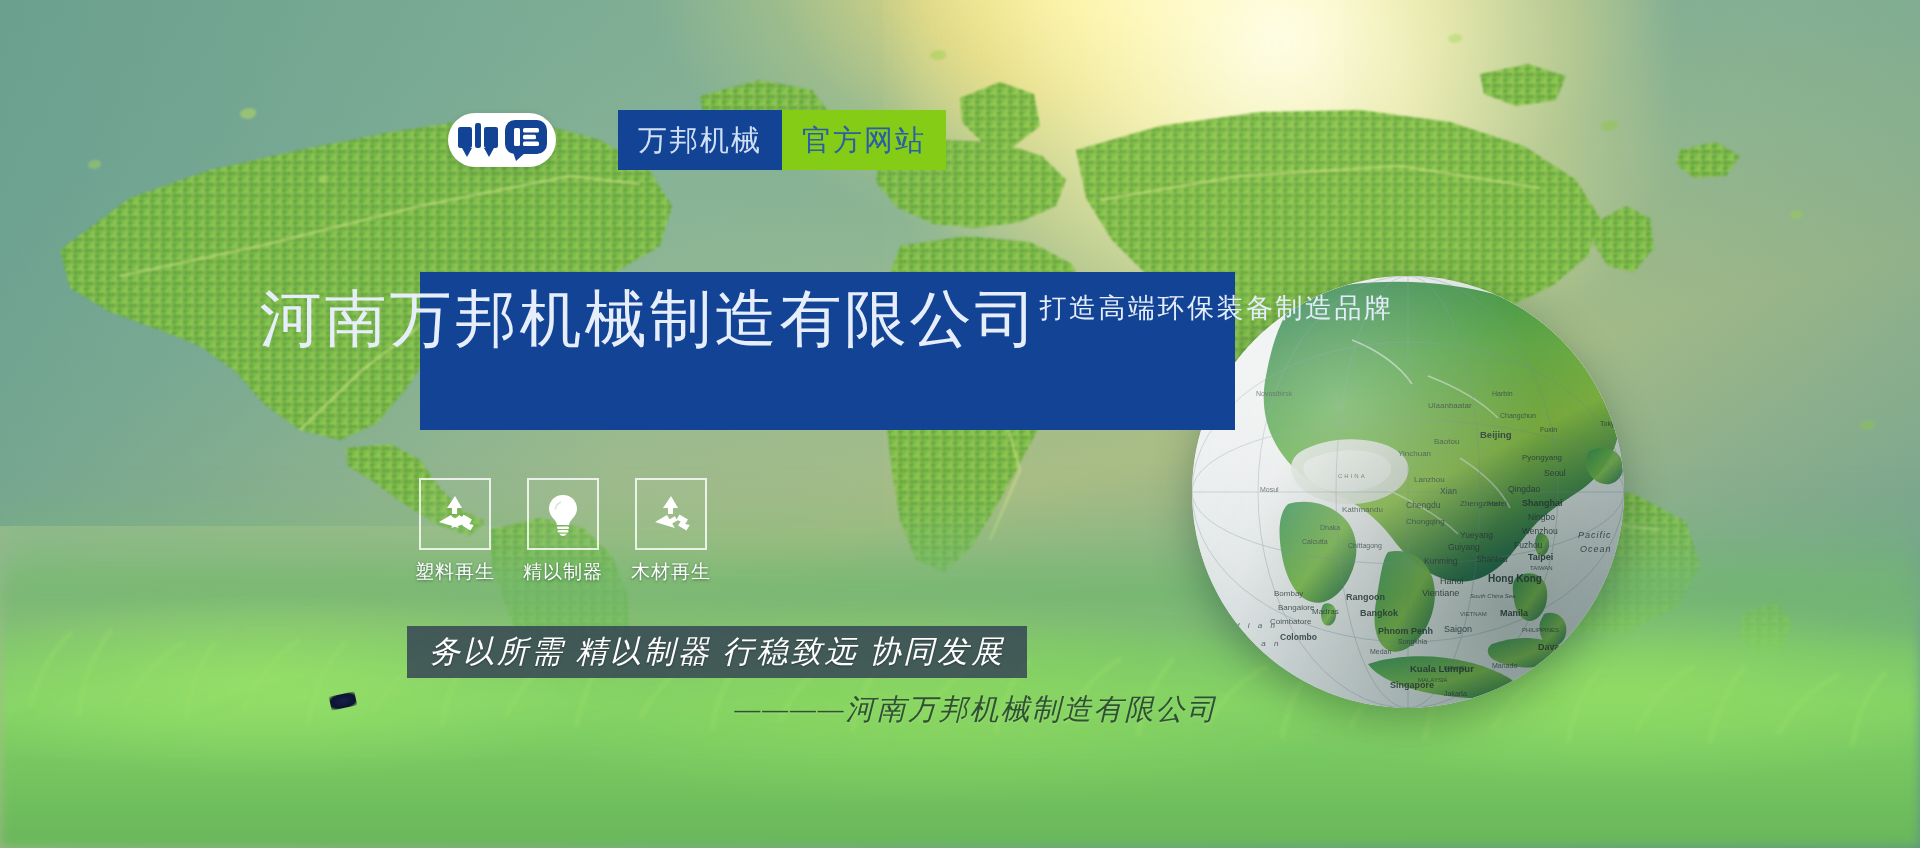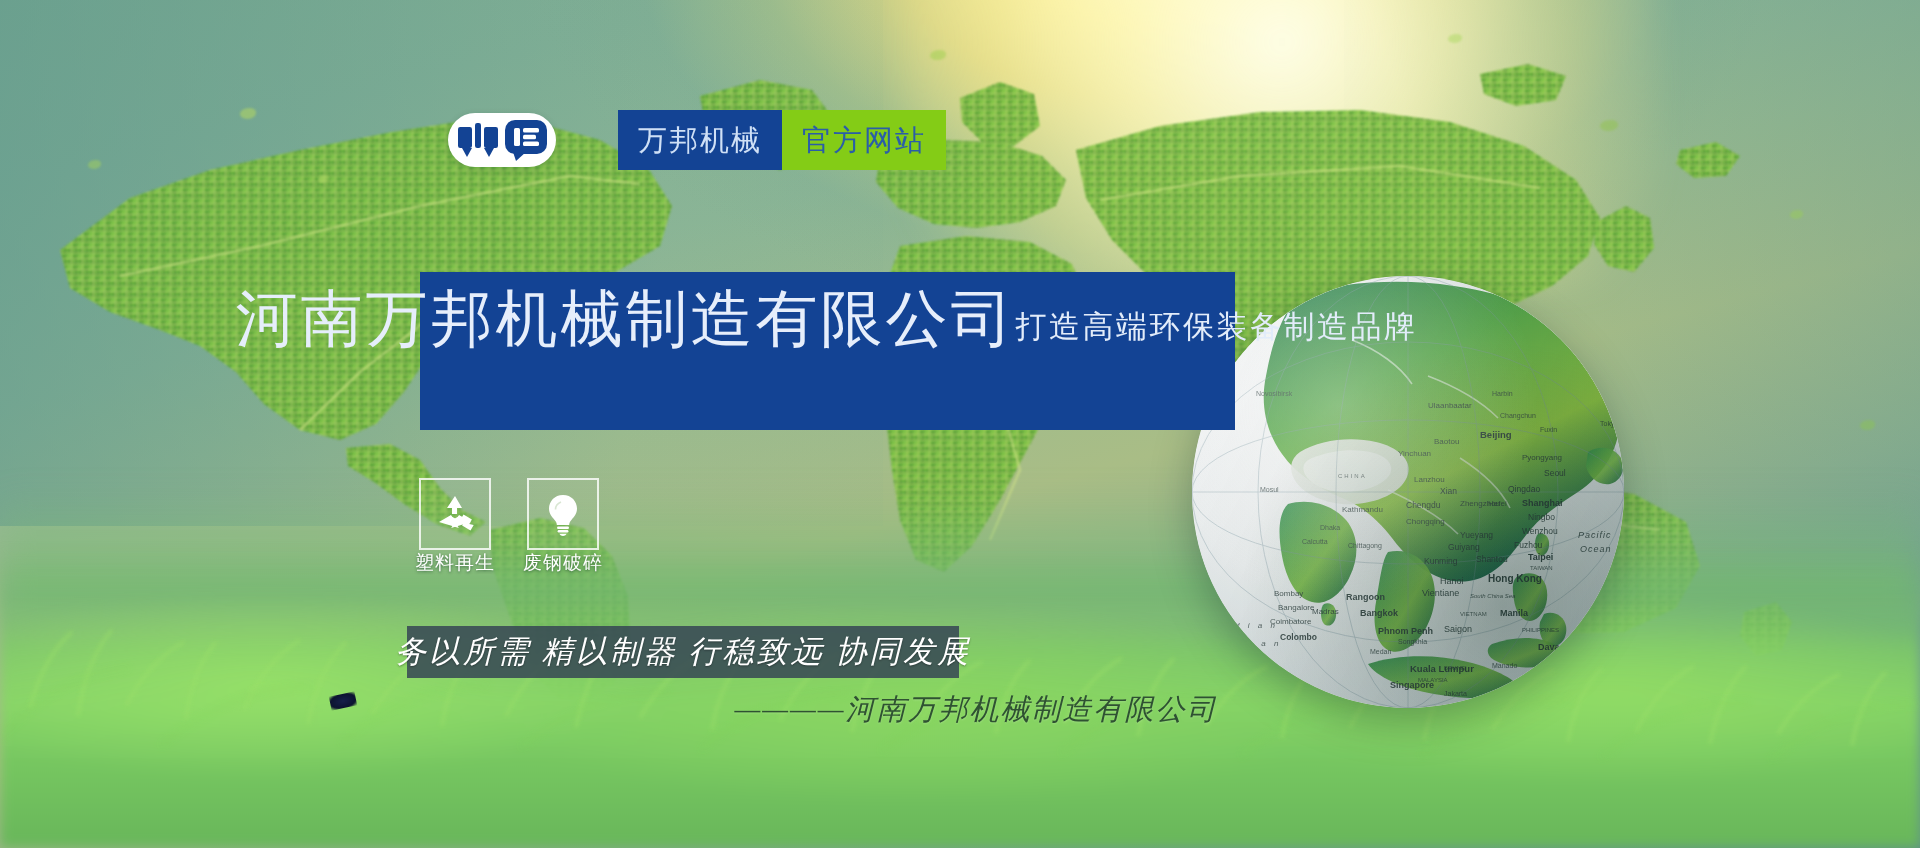--- a/index.html
+++ b/index.html
@@ -186,24 +186,24 @@
   }
   .banner-title {
     color: #e6eefb;
     font-size: 62px;
     line-height: 1.08;
     letter-spacing: 3px;
     white-space: nowrap;
     font-weight: 400;
   }
   .banner-sub {
-    margin-top: 24px;
+    margin-top: 8px;
     text-align: right;
     color: #e2ecfa;
-    font-size: 31px;
+    font-size: 27px;
     letter-spacing: 2.5px;
     line-height: 1.1;
     white-space: nowrap;
   }
 
   
   .features {
     position: absolute;
     left: 416px; top: 478px;
     display: flex;
@@ -211,33 +211,34 @@
   }
   .feature { width: 78px; display: flex; flex-direction: column; align-items: center; cursor: pointer; }
   .feature-box {
     width: 72px; height: 72px;
     border: 2px solid rgba(255,255,255,0.8);
     display: flex; align-items: center; justify-content: center;
     background: rgba(255,255,255,0.04);
   }
   .feature-box svg { display: block; }
   .feature-label {
+    margin-top: 9px;
     color: #ffffff;
     font-size: 19px;
     letter-spacing: 1px;
     white-space: nowrap;
     text-shadow: 0 1px 3px rgba(0,40,25,0.55);
     text-align: center;
   }
 
   
   .slogan-bar {
     position: absolute;
     left: 407px; top: 626px;
-    width: 552px; height: 52px;
+    width: 620px; height: 52px;
     background: rgba(49,61,82,0.80);
     display: flex; align-items: center; justify-content: center;
   }
   .slogan-text {
     color: #ffffff;
     font-size: 31px;
     letter-spacing: 3px;
     white-space: nowrap;
     font-style: italic;
     font-family: "Liberation Serif", "DejaVu Serif", serif;
@@ -622,23 +623,35 @@
         <svg width="44" height="44" viewBox="0 0 44 44" xmlns="http://www.w3.org/2000/svg">
           <g fill="#ffffff">
             <path d="M22 3 C30.5 3 36 9.4 36 16.6 C36 22 32.8 25.2 30.4 28 C28.8 29.9 28.2 31.3 28.2 33 L15.8 33 C15.8 31.3 15.2 29.9 13.6 28 C11.2 25.2 8 22 8 16.6 C8 9.4 13.5 3 22 3 Z"></path>
             <rect x="16" y="34.6" width="12" height="2.4" rx="1.2"></rect>
             <rect x="16.6" y="38" width="10.8" height="2.4" rx="1.2"></rect>
             <path d="M18.4 41.8 L25.6 41.8 C24.8 43.4 23.4 44 22 44 C20.6 44 19.2 43.4 18.4 41.8 Z"></path>
           </g>
           <path d="M20 10 C16.5 11.5 14.5 14 14.5 17.4" stroke="#cfe0c8" stroke-width="1.6" fill="none" opacity="0.8"></path>
         </svg>
       </div>
-      <div class="feature-label">废钢破碎</div>
+      <div class="feature-label">精以制器</div>
     </div>
 
+    <div class="feature">
+      <div class="feature-box">
+        <svg width="44" height="44" viewBox="0 0 44 44" xmlns="http://www.w3.org/2000/svg">
+          <g fill="#ffffff">
+            <path d="M22 4 l7 12 l-5 0 l0 6 l-5 0 l0 -6 l-5 0 z"></path>
+            <path d="M6 30 l12 -7 l2.6 4.3 l5.2 -3 l2.6 4.3 l-5.2 3 l2.6 4.3 z"></path>
+            <path d="M30.5 22.6 l8.4 4.9 l-2.6 4.4 l4.4 1.1 l-3.2 5.5 l-8.4 -4.9 l2.6 -4.4 l-4.4 -1.1 z"></path>
+          </g>
+        </svg>
+      </div>
+      <div class="feature-label">木材再生</div>
+    </div>
 
 
 
   </div>
 
   <div class="slogan-bar">
     <span class="slogan-text">务以所需 精以制器 行稳致远 协同发展</span>
   </div>
   <div class="attribution">————河南万邦机械制造有限公司</div>
 

